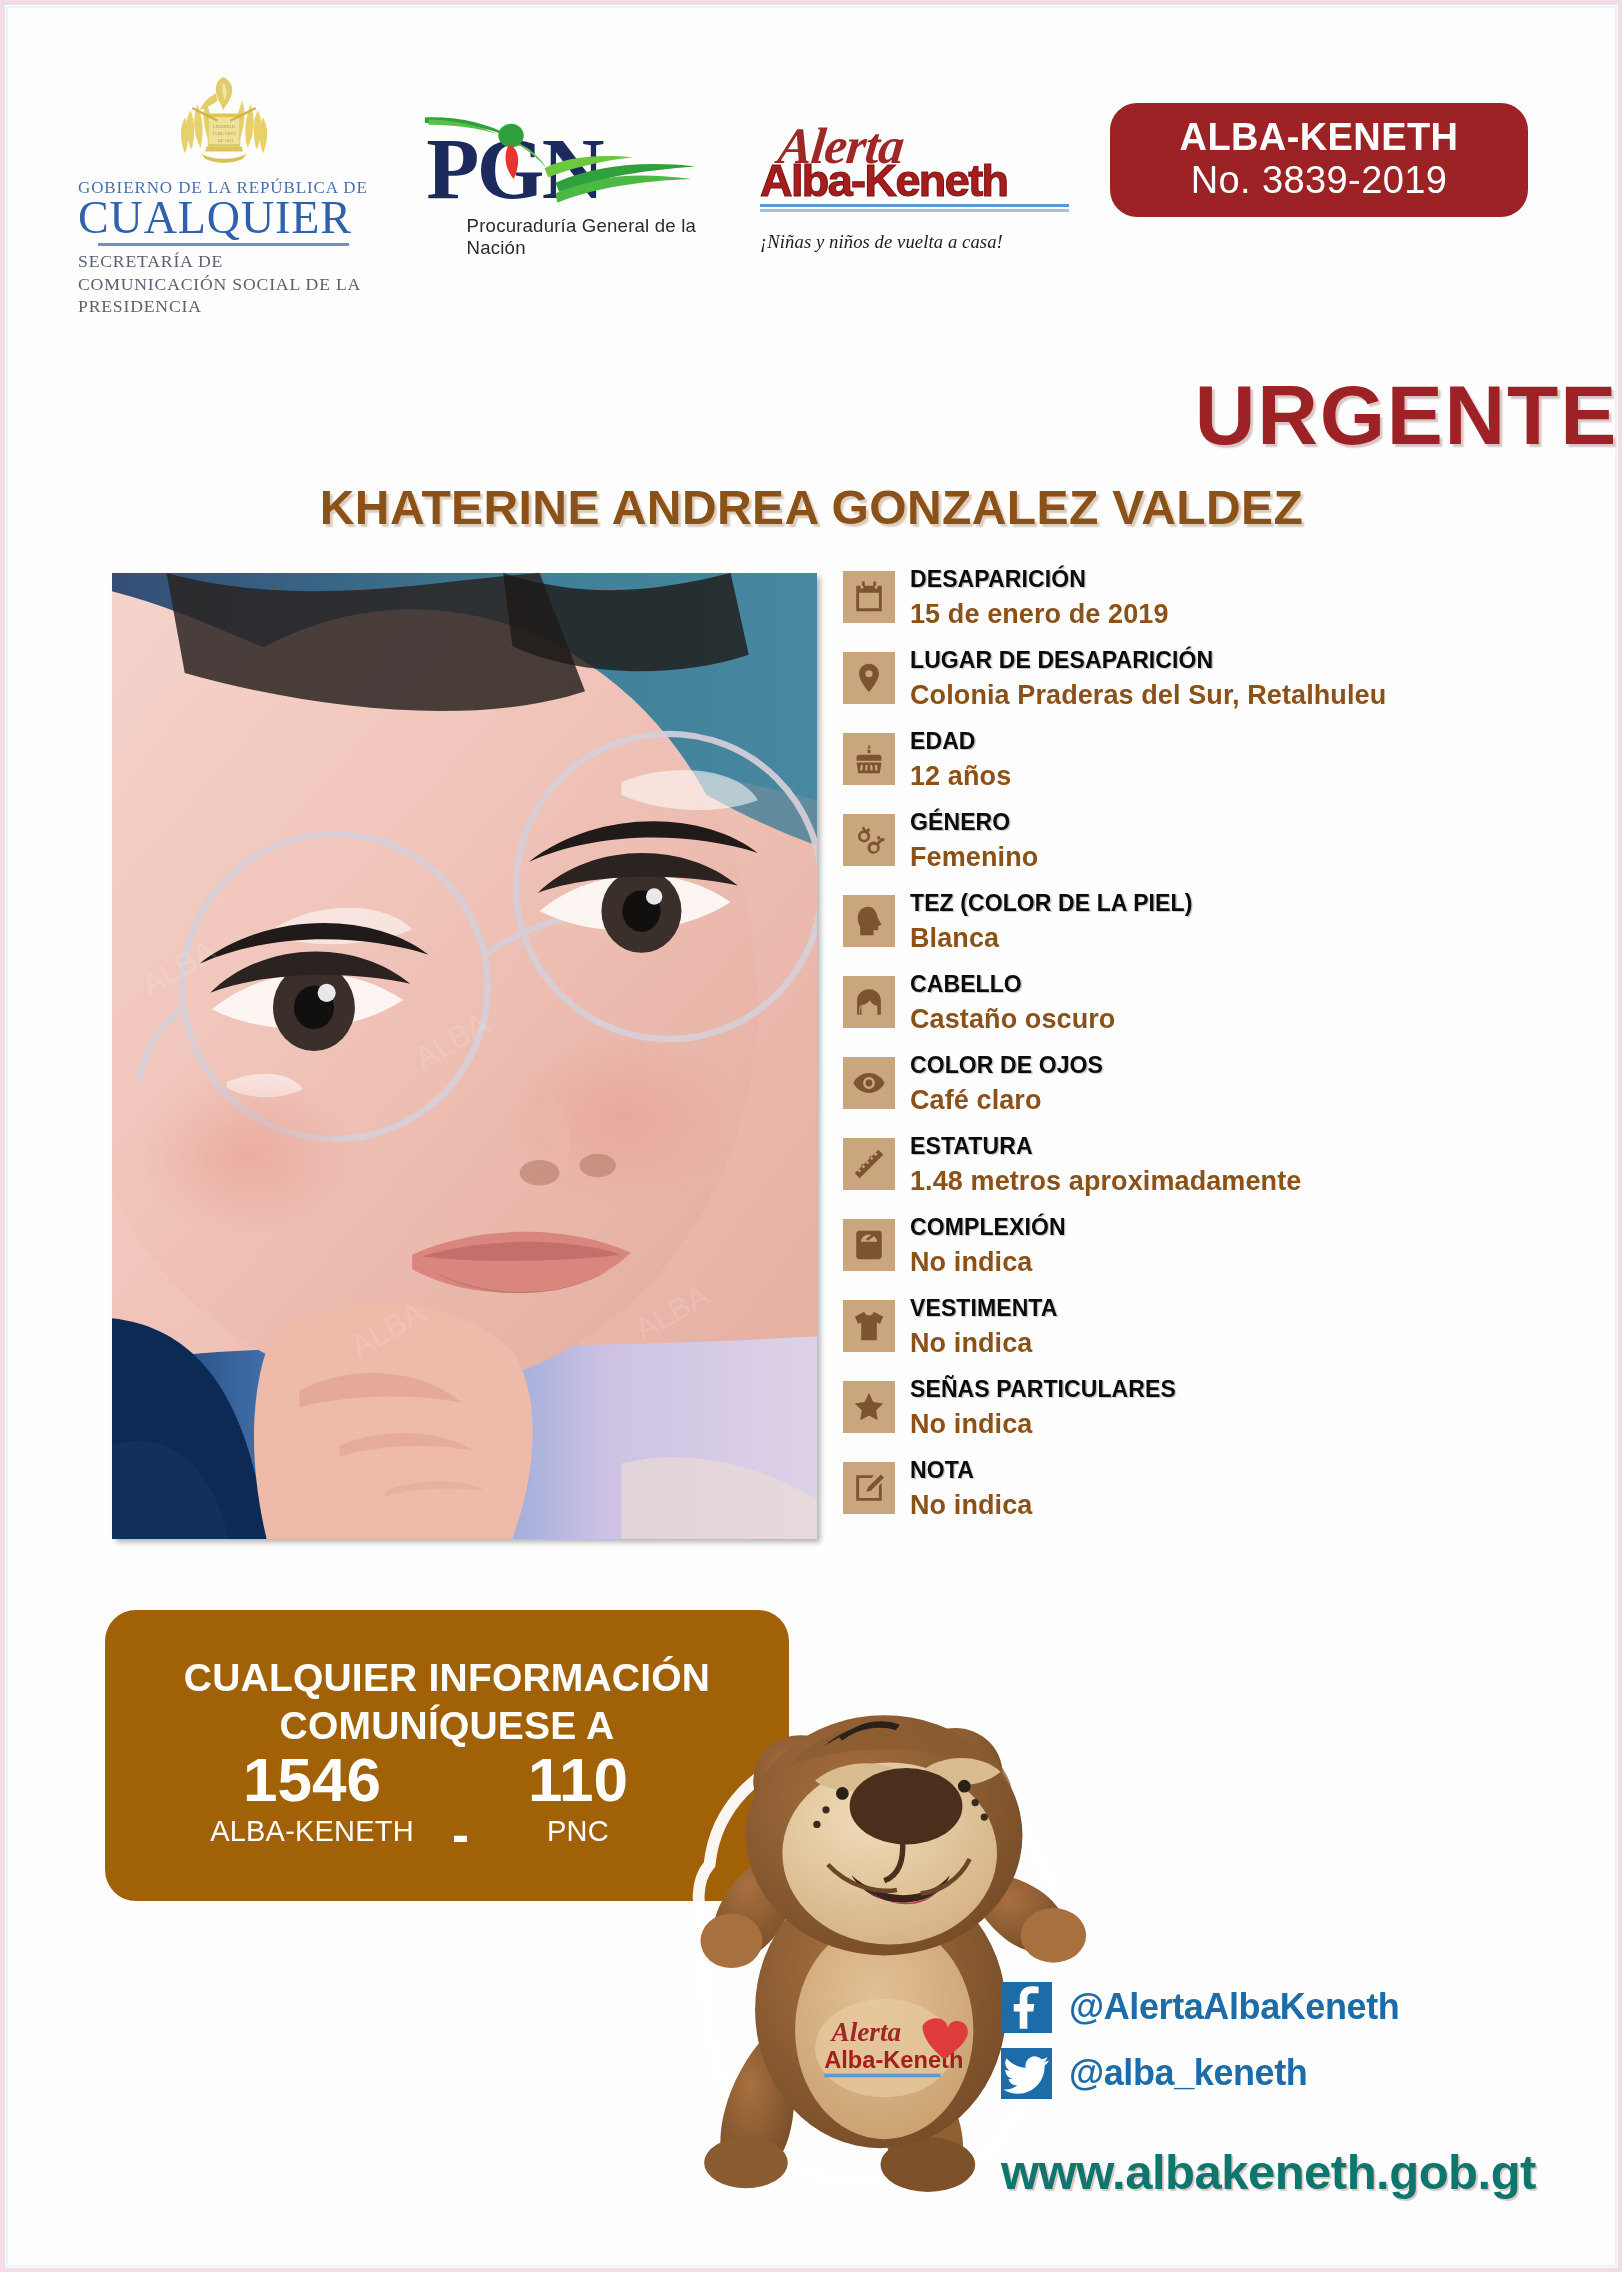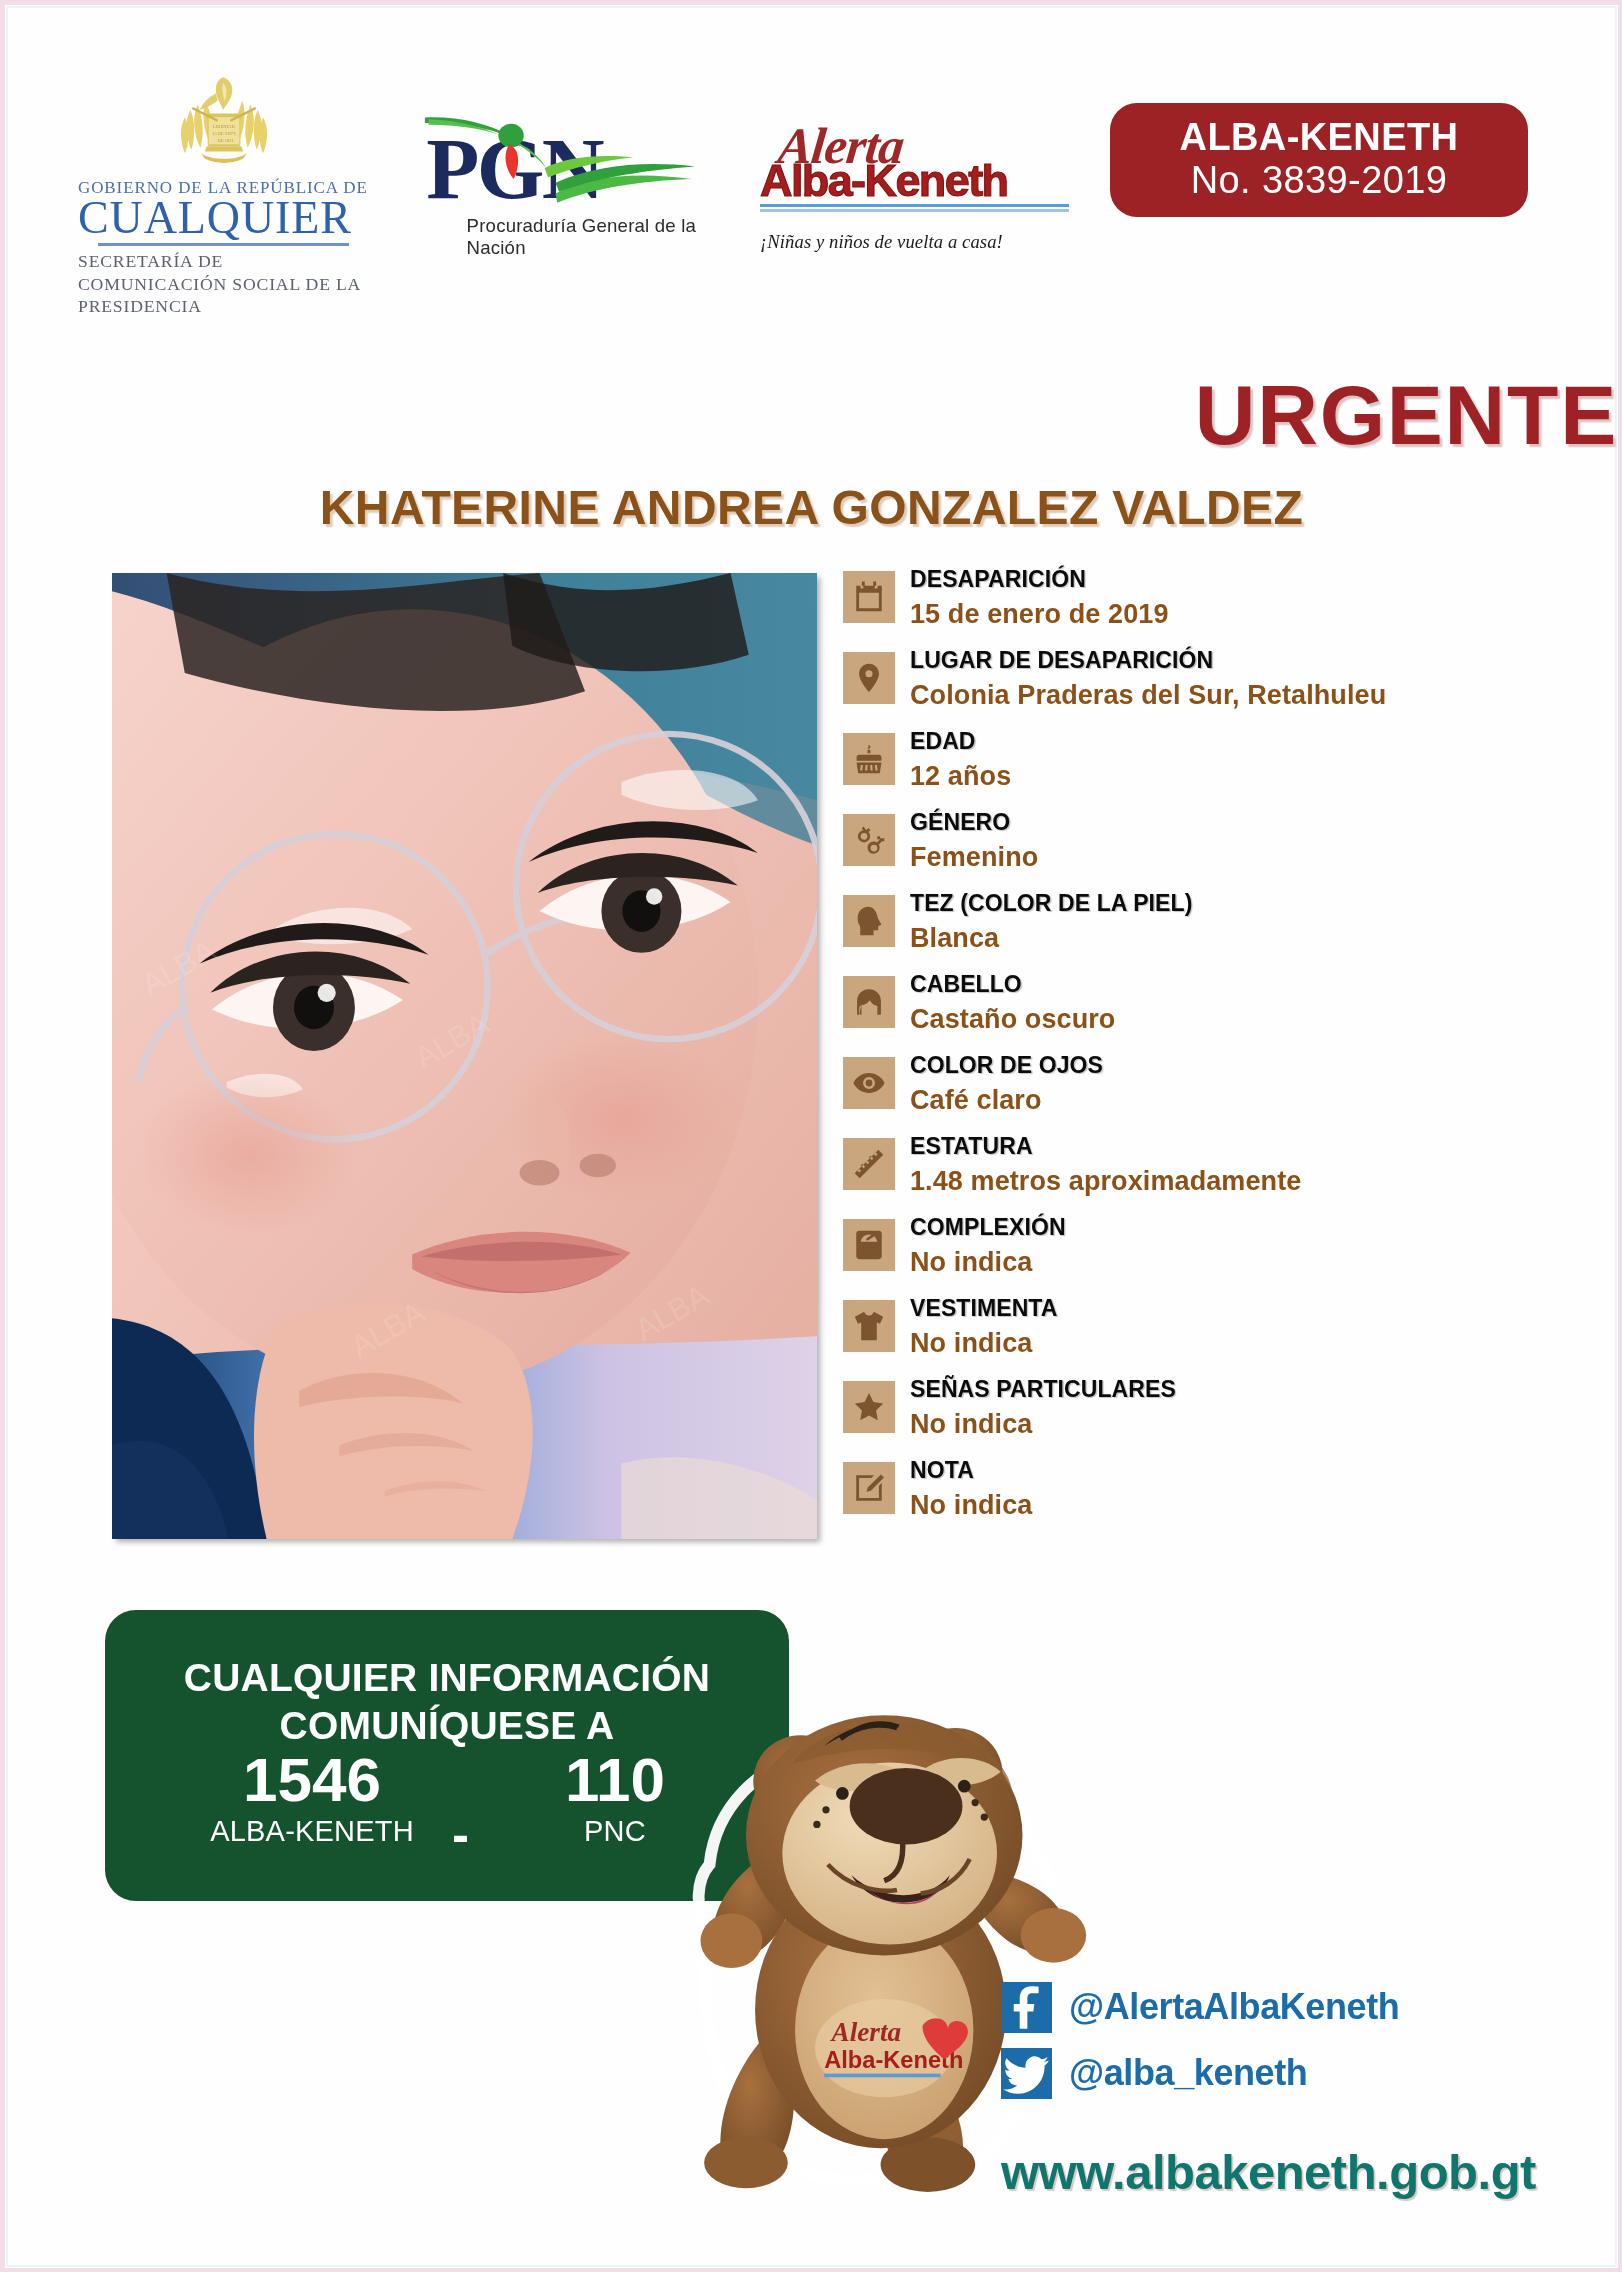--- a/index.html
+++ b/index.html
@@ -82,26 +82,26 @@
           background: #c9a67e; display: flex; align-items: center; justify-content: center; }
   .tile svg { width: 34px; height: 34px; fill: #7c5430; }
   .lbl { position: absolute; left: 67px; top: -2.7px; font-size: 23px; font-weight: 700;
          color: #0b0b0b; letter-spacing: 0.1px; white-space: nowrap;
          text-shadow: 1.4px 1.4px 0.9px rgba(90,90,90,.35); }
   .val { position: absolute; left: 67px; top: 30px; font-size: 27px; font-weight: 700;
          color: #8a5118; letter-spacing: 0.1px; white-space: nowrap; }
 
   
   .contact { position: absolute; left: 100px; top: 1605px; width: 684px; height: 291px;
-             background: #14532d; border-radius: 31px; color: #fff; text-align: center; }
+             background: #a16207; border-radius: 31px; color: #fff; text-align: center; }
   .c-l1 { font-size: 39px; font-weight: 700; letter-spacing: 0.2px; padding-top: 44px; line-height: 1.22; }
   .c-l2 { font-size: 39px; font-weight: 700; letter-spacing: 0.2px; line-height: 1.22; }
   .nums { position: relative; height: 127px; }
   .n-left { position: absolute; left: 75px; top: 0; width: 264px; }
-  .n-right { position: absolute; left: 401px; top: 0; width: 218px; }
+  .n-right { position: absolute; left: 364px; top: 0; width: 218px; }
   .n-big { font-size: 62px; font-weight: 700; letter-spacing: 0px; line-height: 1; }
   .n-sub { font-size: 29px; font-weight: 400; letter-spacing: 0.2px; margin-top: 3.6px; }
   .dash { position: absolute; left: 347px; top: 56px; font-size: 51px; font-weight: 700; }
 
   
   .bear { position: absolute; left: 650px; top: 1632px; width: 473px; height: 564px; }
   .bear svg { width: 100%; height: 100%; display: block; }
 
   
   .social { position: absolute; left: 996px; top: 1977px; width: 564px; }

